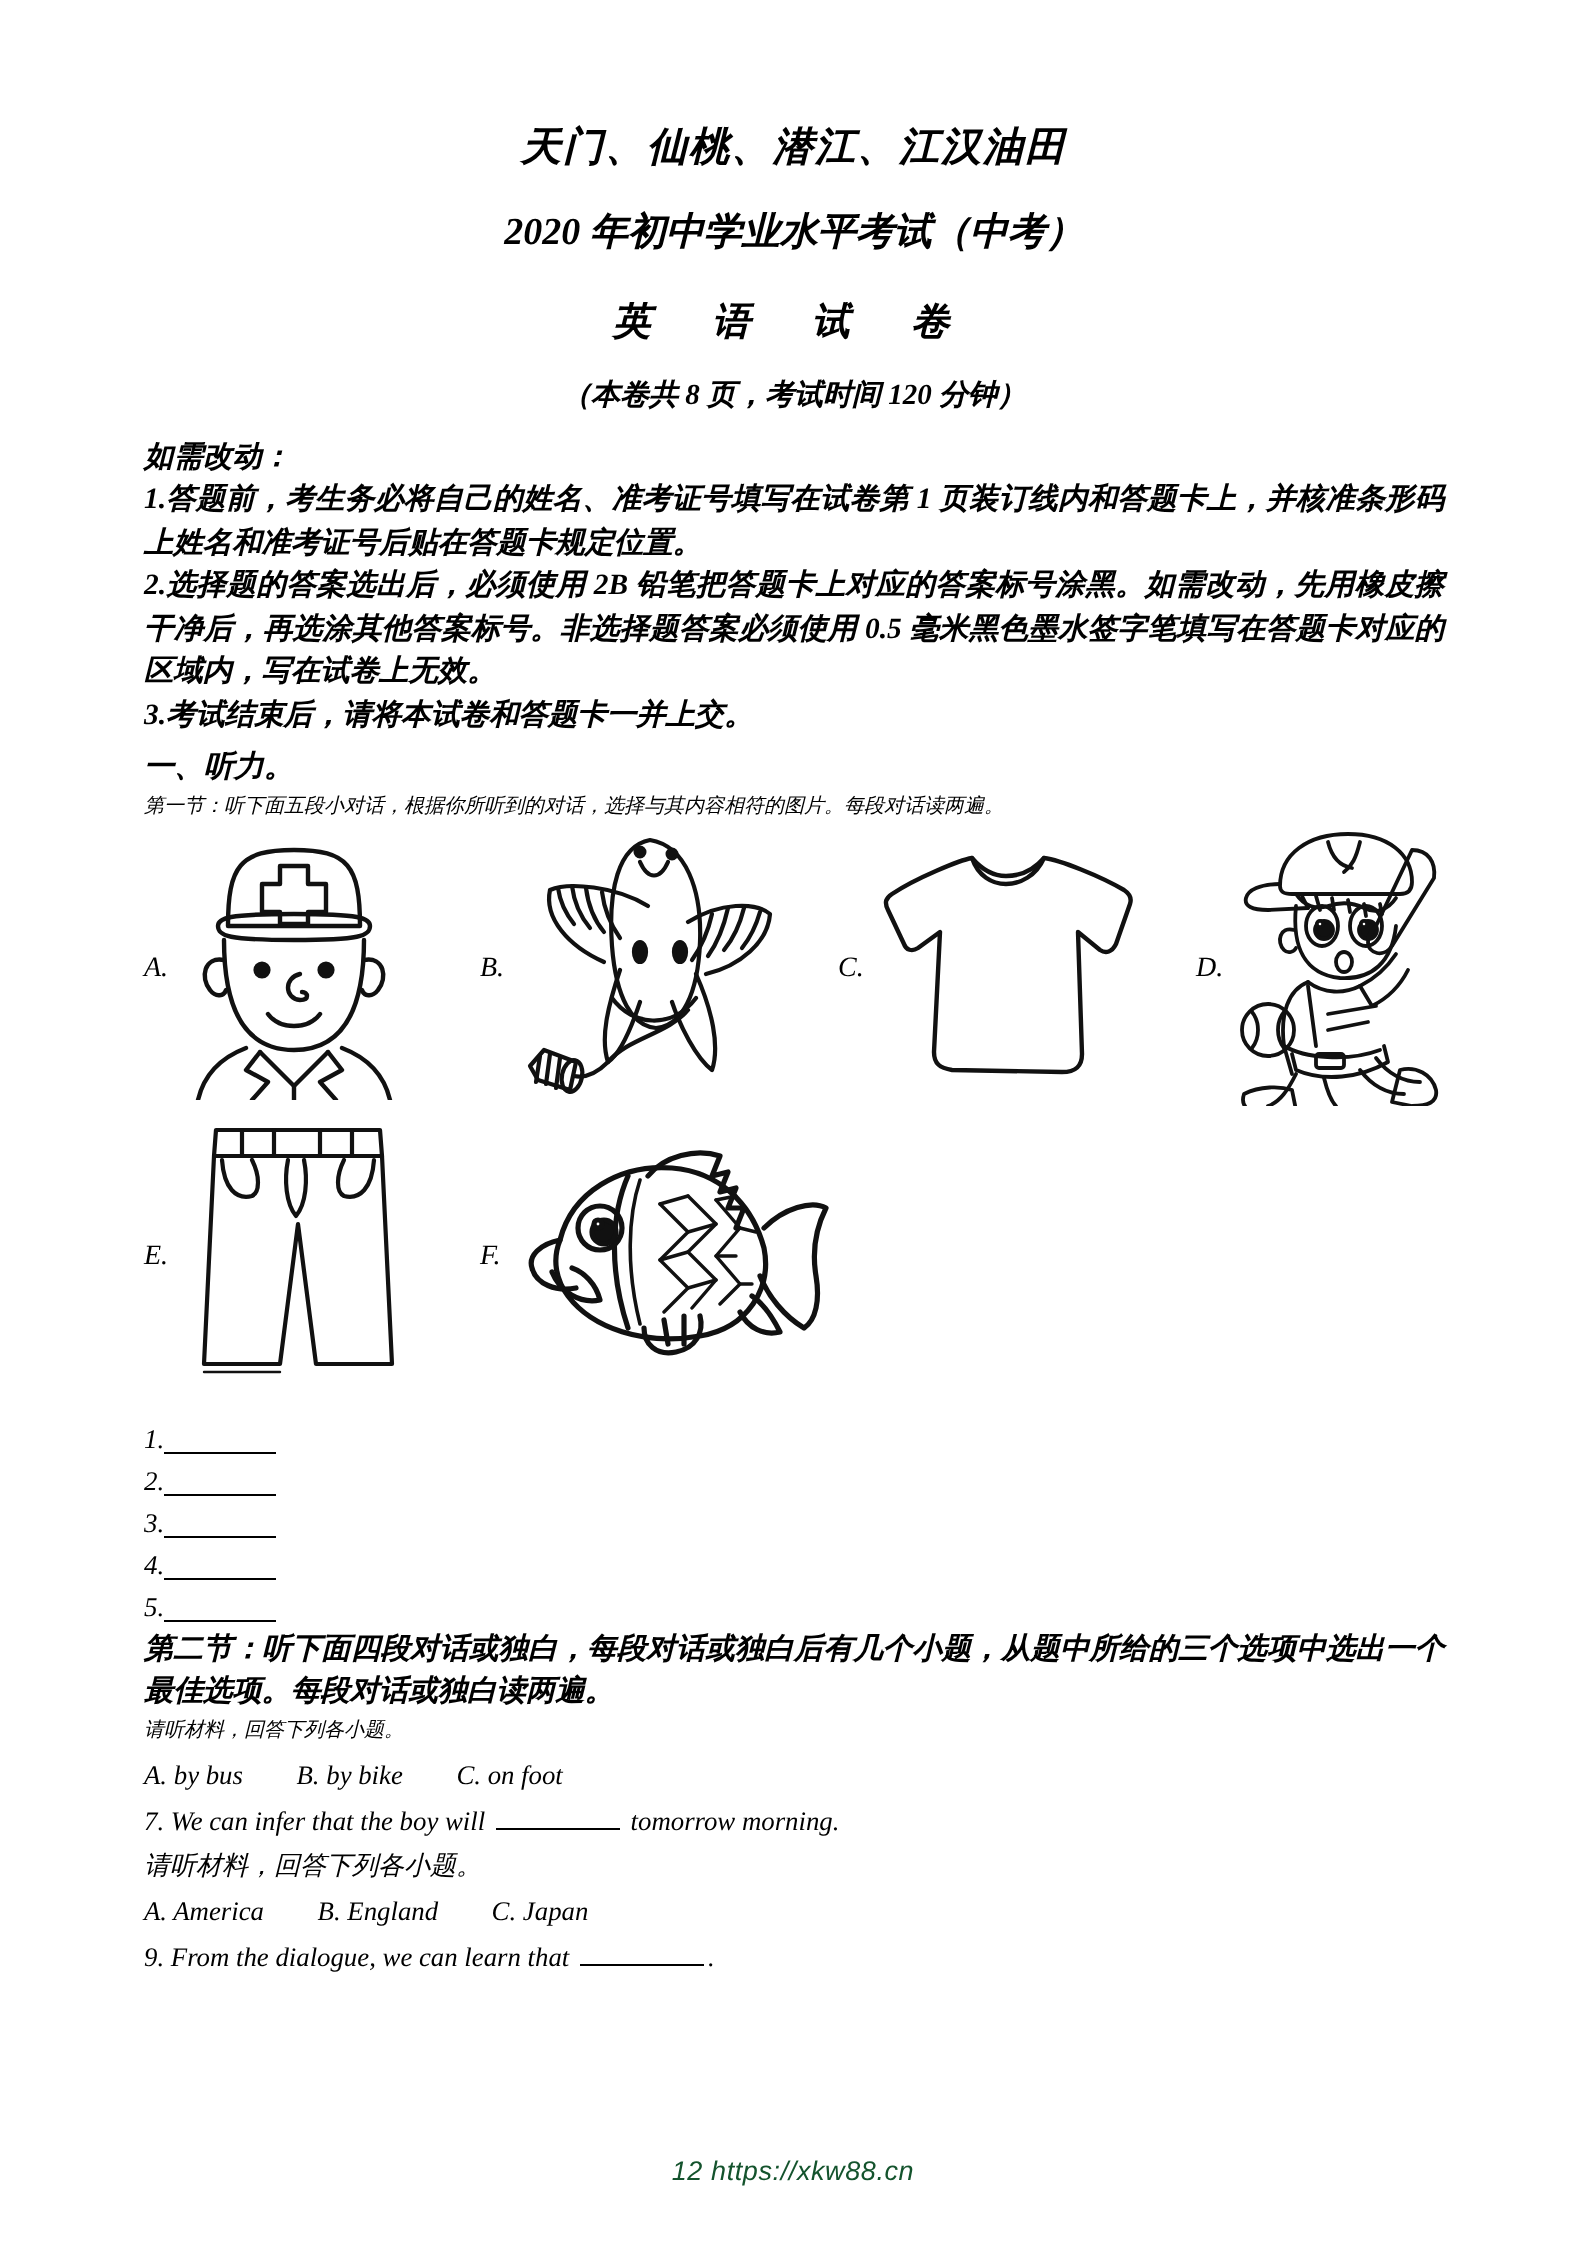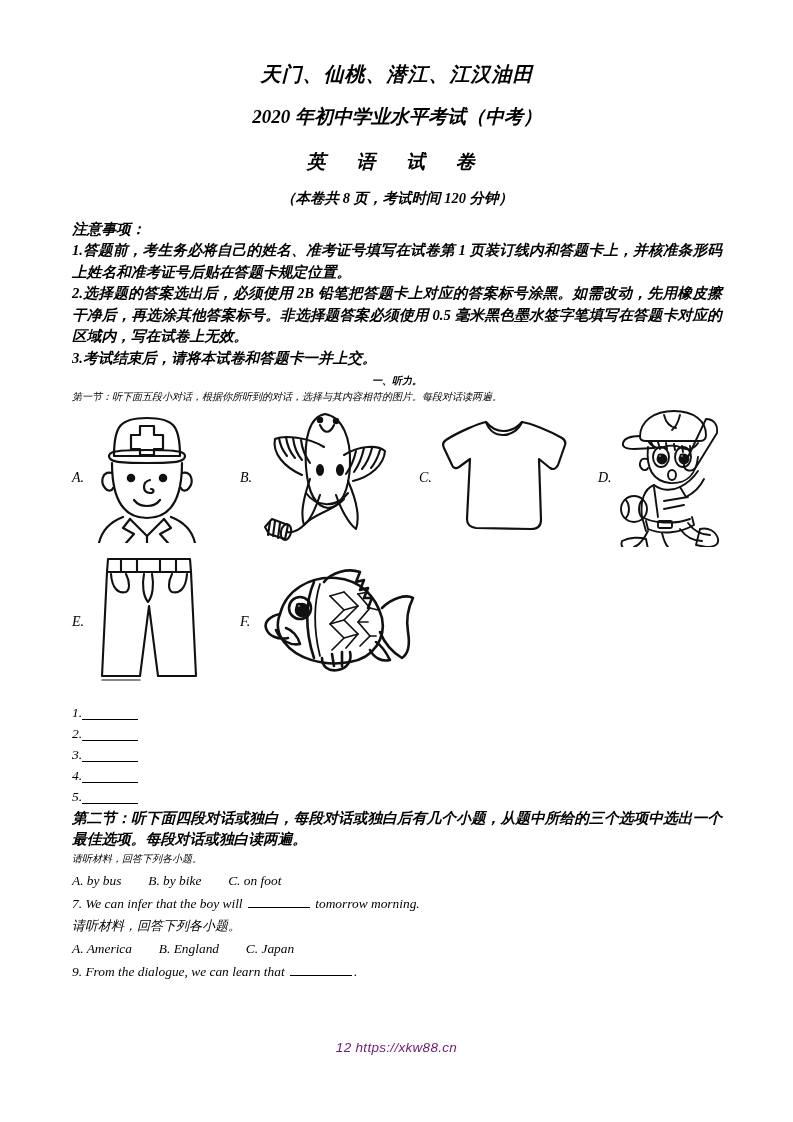--- a/index.html
+++ b/index.html
@@ -61,25 +61,24 @@
     margin-top: 12px;
     font-size: 14.7px;
     font-weight: bold;
     line-height: 1.46;
     text-align: justify;
   }
   .notice p { margin: 0; }
 
   
   .sec-heading {
-    font-size: 10px;
+    font-size: 15px;
     font-weight: bold;
     margin-top: 5px;
     line-height: 1.4;
-    text-align: center;
   }
   .sec-sub {
     font-size: 10px;
     margin-top: 2px;
     line-height: 1.45;
   }
   .sec-heading2 {
     font-size: 14.7px;
     font-weight: bold;
     line-height: 1.45;
@@ -142,43 +141,43 @@
     border-bottom: 1.1px solid #000;
     height: 11px;
     margin: 0 2px;
   }
 
   
   .footer {
     position: absolute;
     left: 0;
     right: 0;
-    top: 1040px;
+    top: 1078px;
     text-align: center;
     font-size: 13.5px;
-    color: #701a75;
+    color: #14532d;
     font-family: "Liberation Sans", sans-serif;
     letter-spacing: 0.3px;
   }
 </style>
 </head>
 <body>
 
 <div class="page">
   <div class="content">
 
     <div class="title-block">
       <div class="title-main">天门、仙桃、潜江、江汉油田</div>
       <div class="title-sub">2020 年初中学业水平考试（中考）</div>
       <div class="title-paper">英  语  试  卷</div>
       <div class="title-note">（本卷共 8 页，考试时间 120 分钟）</div>
     </div>
 
     <div class="notice">
-      <p>注意事项：</p>
+      <p>如需改动：</p>
       <p>1.答题前，考生务必将自己的姓名、准考证号填写在试卷第 1 页装订线内和答题卡上，并核准条形码上姓名和准考证号后贴在答题卡规定位置。</p>
       <p>2.选择题的答案选出后，必须使用 2B 铅笔把答题卡上对应的答案标号涂黑。如需改动，先用橡皮擦干净后，再选涂其他答案标号。非选择题答案必须使用 0.5 毫米黑色墨水签字笔填写在答题卡对应的区域内，写在试卷上无效。</p>
       <p>3.考试结束后，请将本试卷和答题卡一并上交。</p>
     </div>
 
     <div class="sec-heading">一、听力。</div>
     <div class="sec-sub">第一节：听下面五段小对话，根据你所听到的对话，选择与其内容相符的图片。每段对话读两遍。</div>
 
     <div class="pic-row">
 

